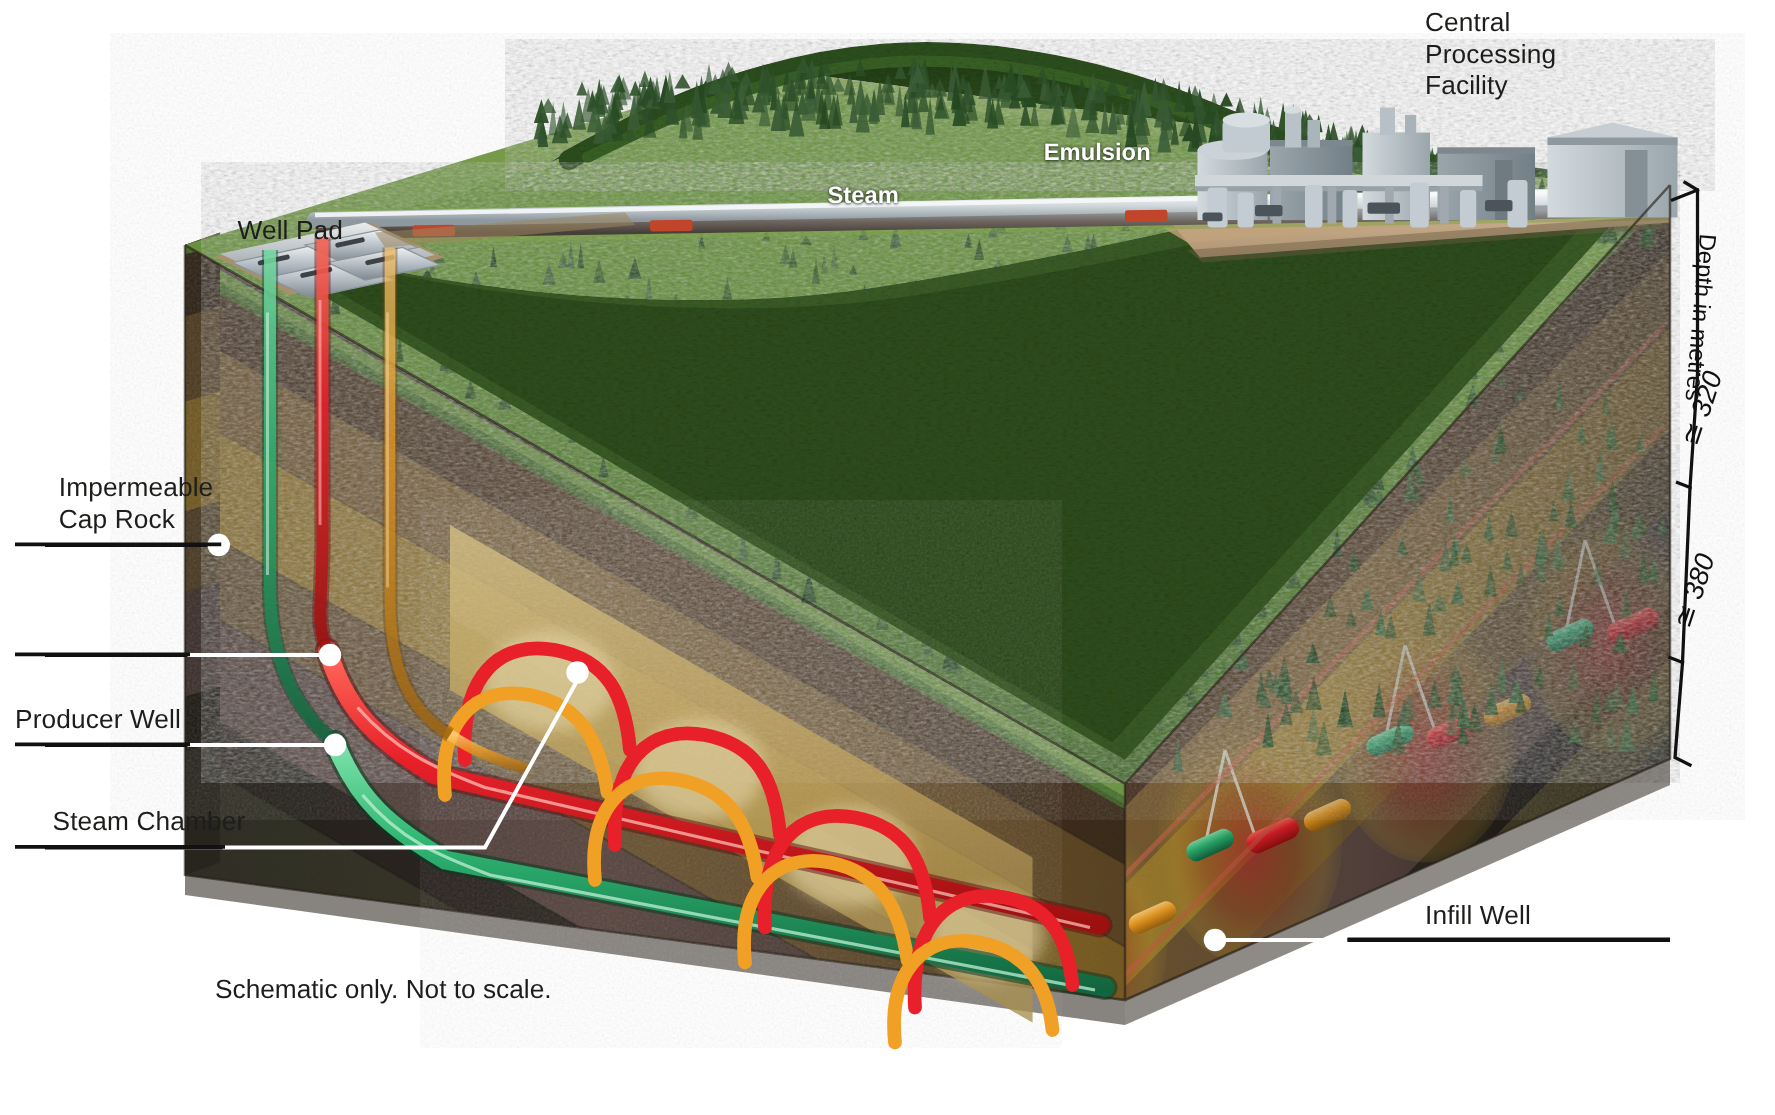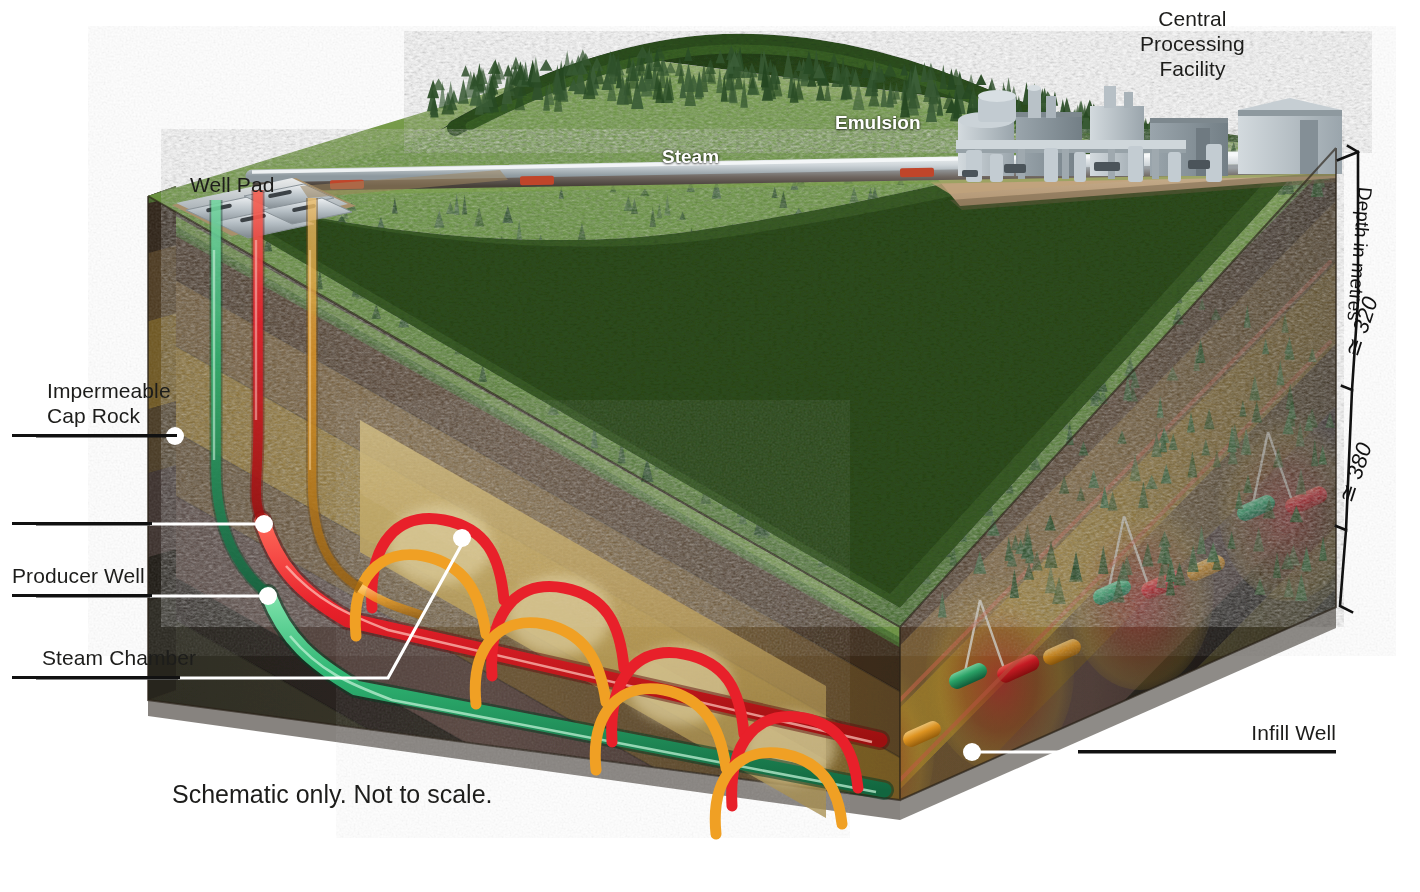--- a/index.html
+++ b/index.html
@@ -4,23 +4,23 @@
 <title>SAGD Schematic</title>
 <style>
   html,body{margin:0;padding:0;background:#ffffff;}
   body{width:1420px;height:892px;position:relative;overflow:hidden;
        font-family:"Liberation Sans","DejaVu Sans",sans-serif;color:#1a1a1a;}
   #stage{position:absolute;inset:0;width:1420px;height:892px;}
   svg#scene{position:absolute;left:0;top:0;width:1420px;height:892px;}
 
   .lbl{position:absolute;font-size:21px;line-height:25px;color:#1d1d1b;
        letter-spacing:.1px;white-space:pre-line;}
-  .lbl.rt{text-align:right;}
+  .lbl.rt{}
   .rule{position:absolute;height:3px;background:#111;}
-  .cap{position:absolute;font-size:25px;color:#1d1d1b;}
+  .cap{position:absolute;font-size:21px;color:#1d1d1b;}
   .srf{position:absolute;font-size:19px;font-weight:bold;color:#fff;
        text-shadow:0 0 3px rgba(0,0,0,.55),0 1px 2px rgba(0,0,0,.5);}
   .depthtxt{position:absolute;font-size:19px;color:#111;
             transform-origin:left top;white-space:nowrap;}
   .depthnum{position:absolute;font-size:22px;font-style:italic;color:#111;
             transform-origin:left top;white-space:nowrap;}
 </style>
 </head>
 <body>
 
@@ -1382,21 +1382,21 @@
     <path d="M1348,146 L1358,152 L1358,300"></path>
     <path d="M1358,152 L1338,160"></path>
     <path d="M1358,300 L1352,390 L1342,386"></path>
     <path d="M1352,390 L1346,530 L1336,526"></path>
     <path d="M1346,530 L1340,606 L1352,612"></path>
   </g>
 </svg>
 
 <div class="lbl" style="left:190px;top:124px;margin-top:48px;">Well Pad</div>
 
-<div class="lbl" style="left:1140px;top:6px;text-align:center;">Central
+<div class="lbl" style="left:1140px;top:6px;">Central
 Processing
 Facility</div>
 
 <div class="srf" style="left:803px;top:112px;padding-left:32px;">Emulsion</div>
 <div class="srf" style="left:650px;top:146px;margin-left:12px;">Steam</div>
 
 <div class="lbl" style="left:12px;top:378px;margin-left:35px;">Impermeable
 Cap Rock</div>
 <div class="rule" style="left:12px;top:434px;width:165px;"></div>
 

